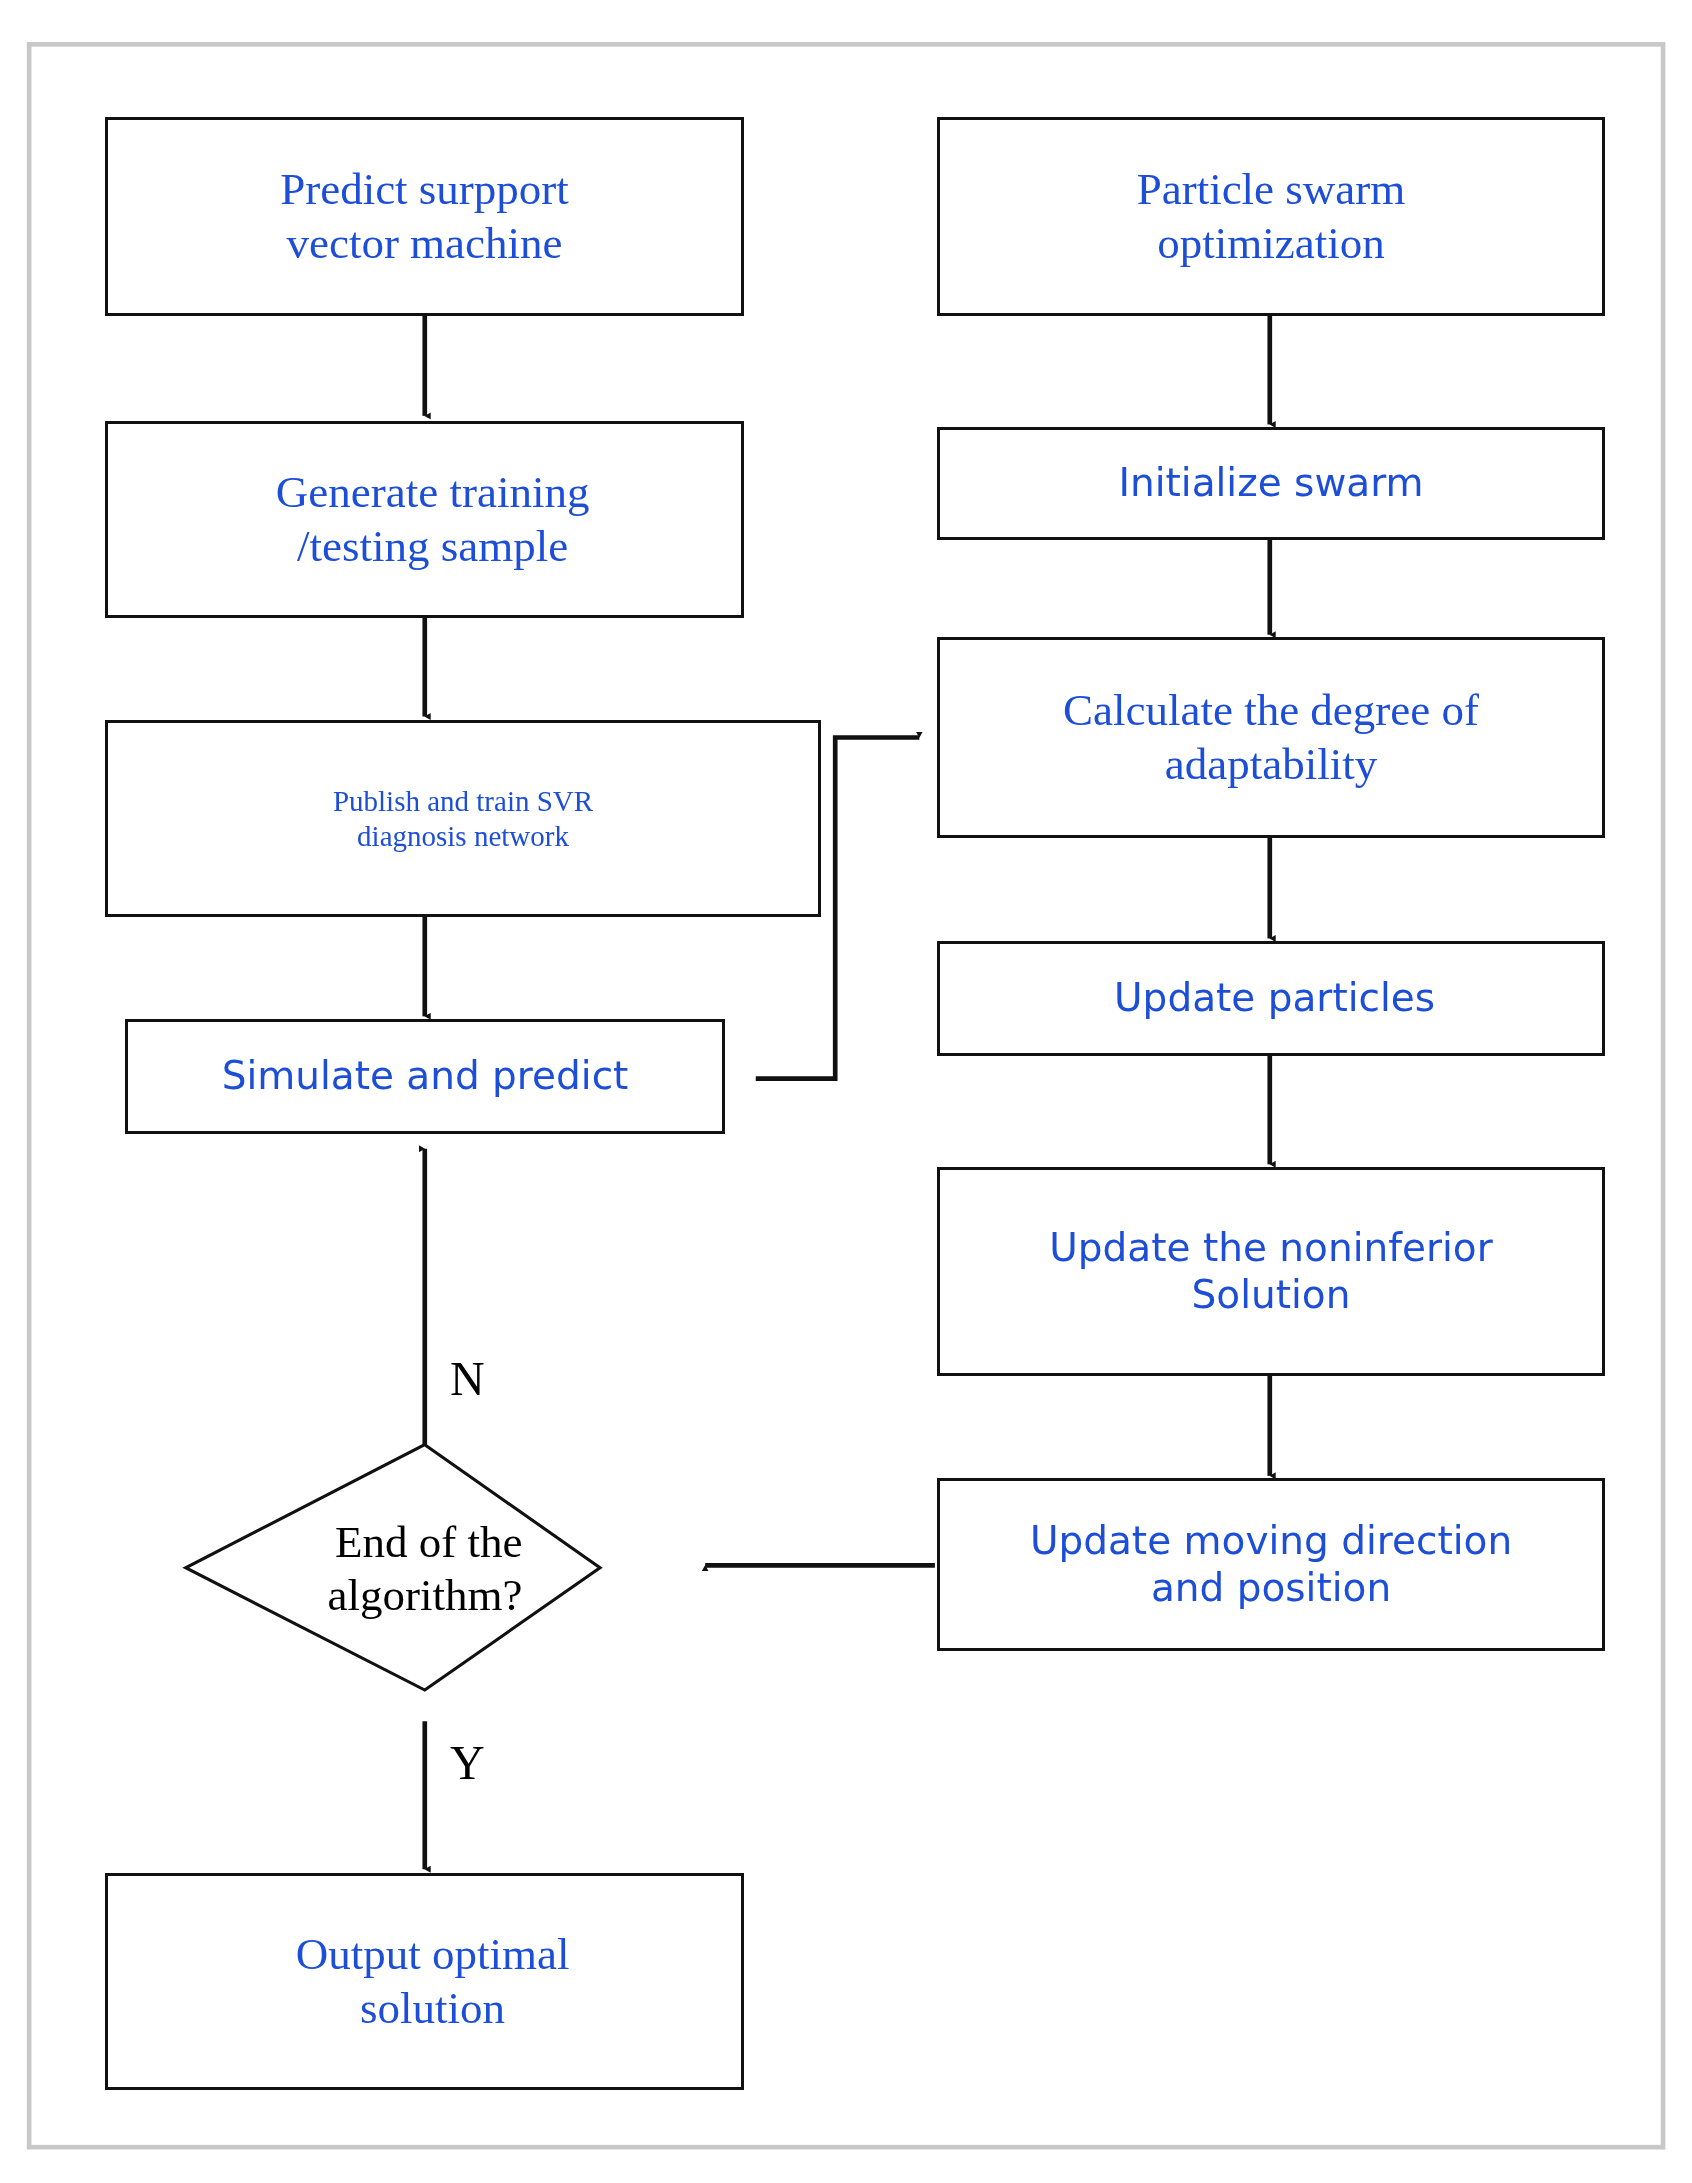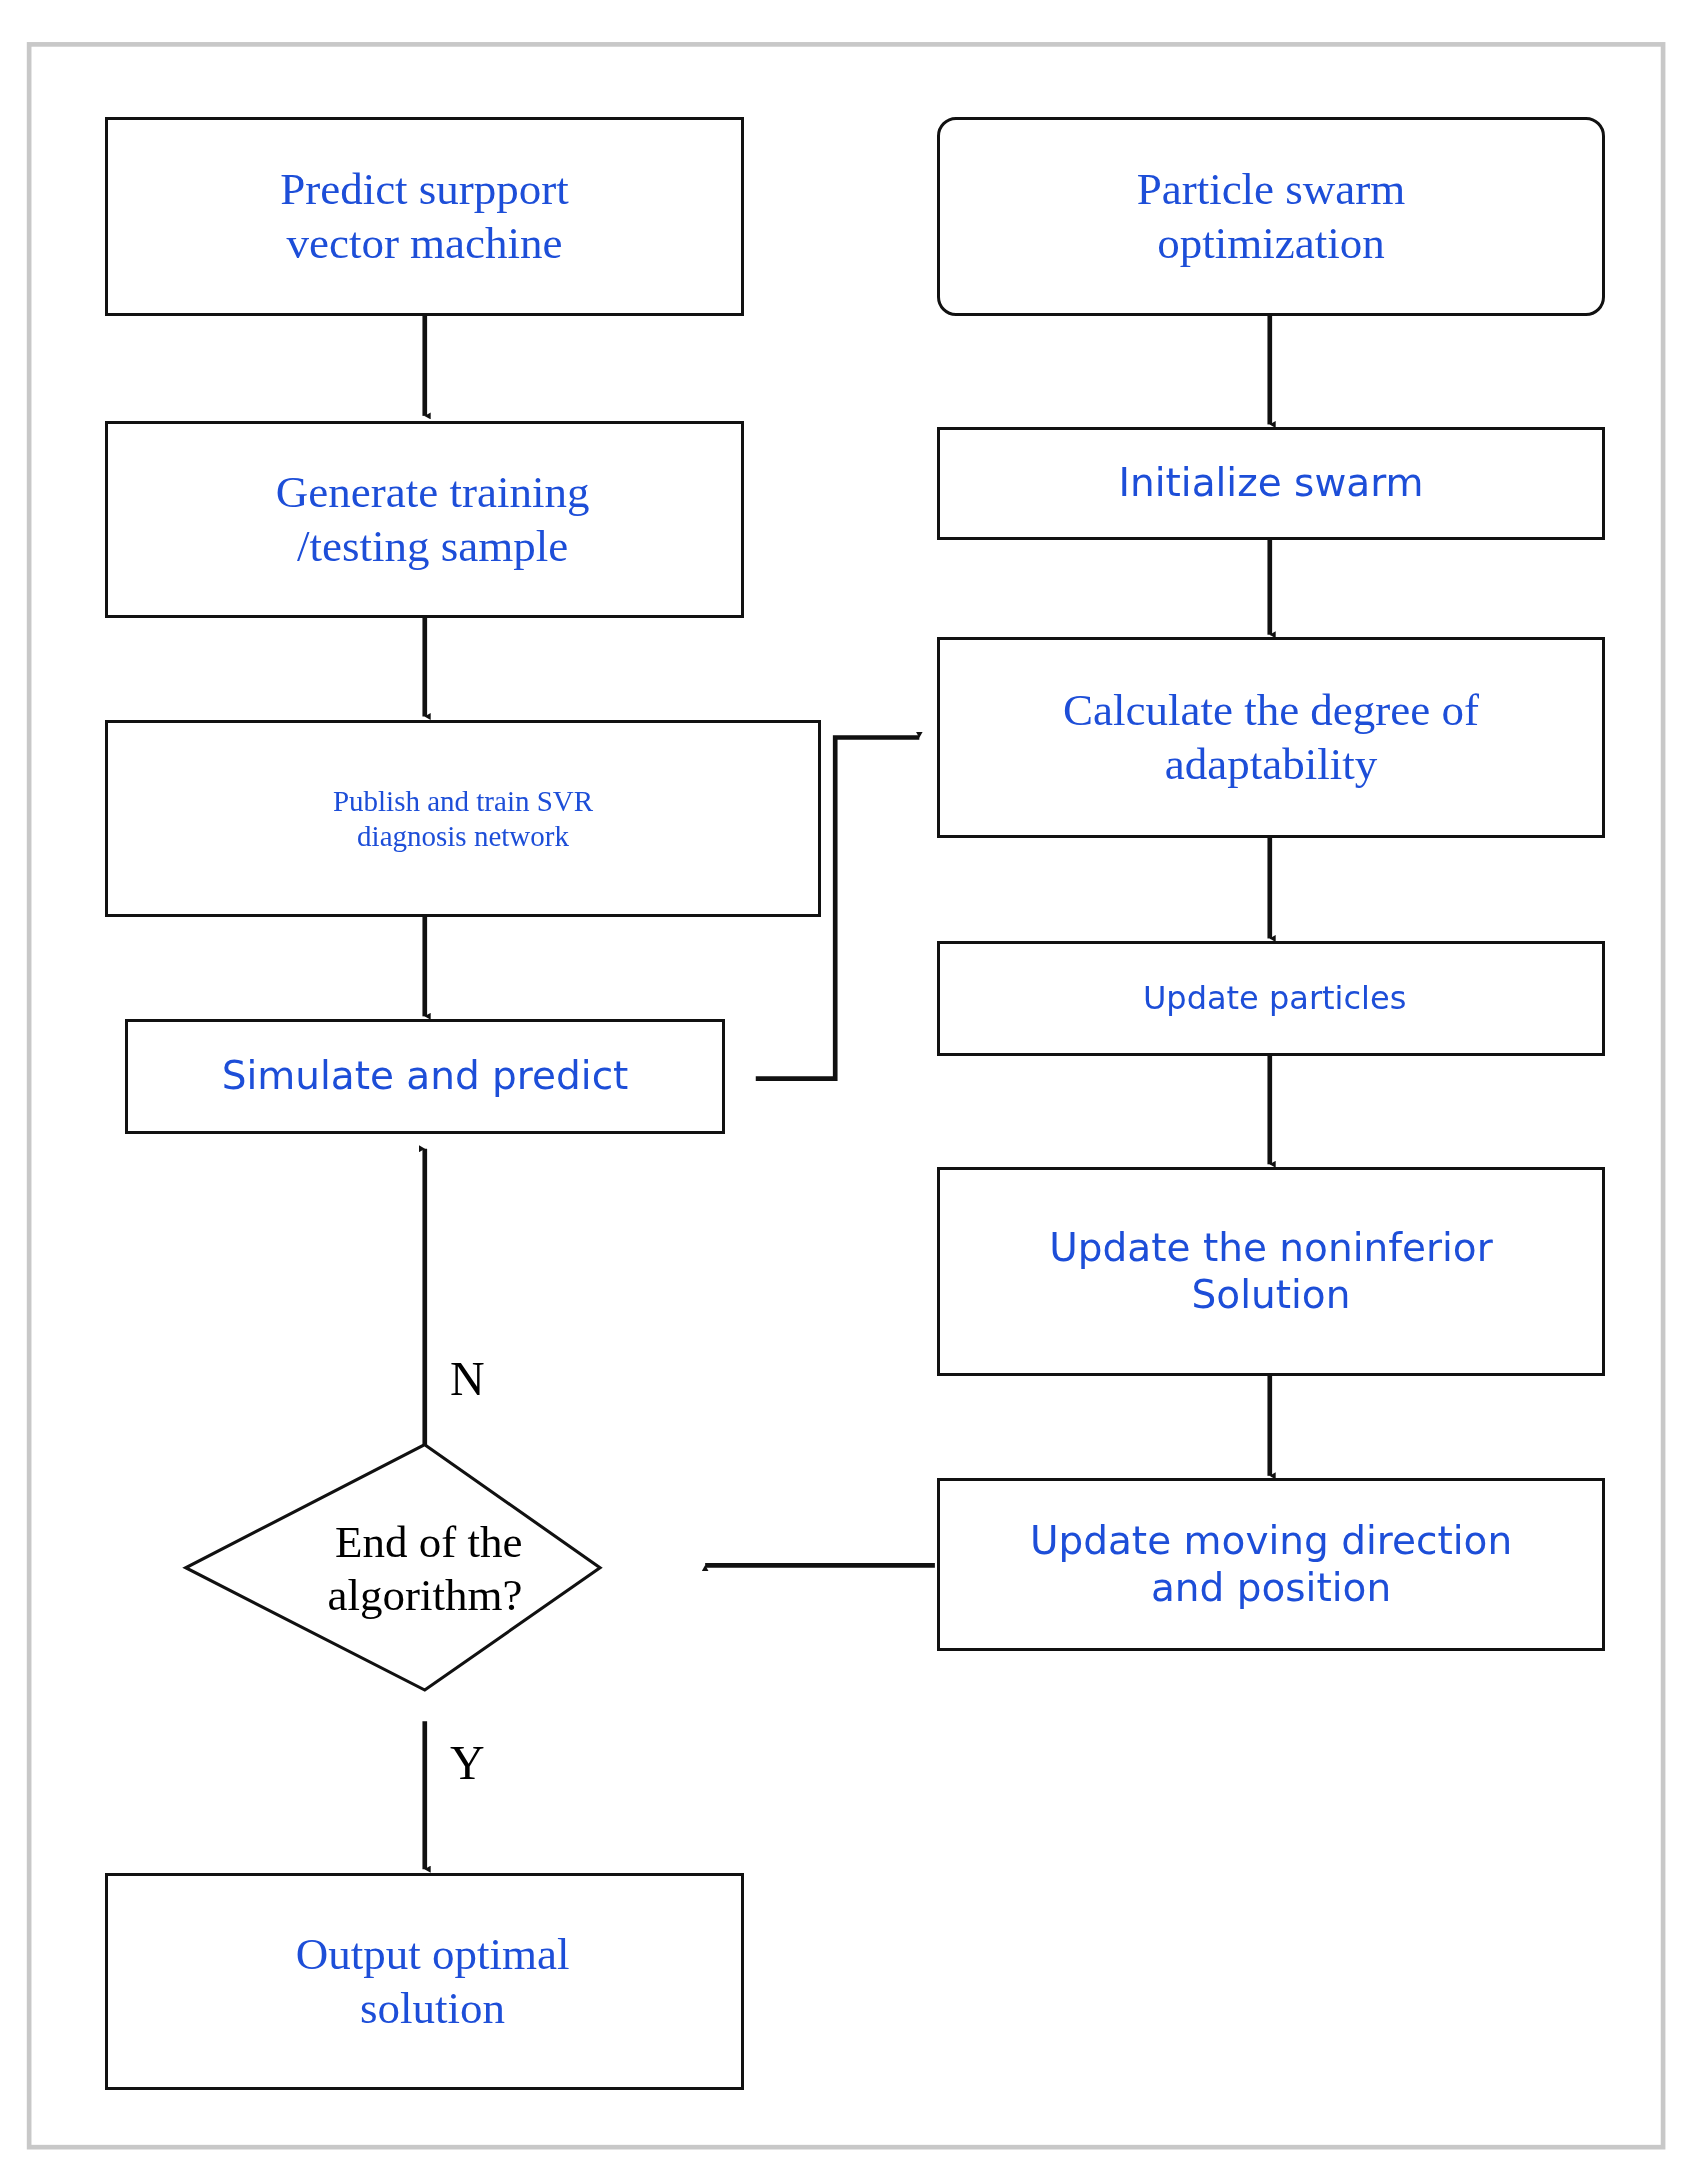--- a/index.html
+++ b/index.html
@@ -137,35 +137,35 @@
 
   <span class="decision-label" style="left:450px; top:1351px; font-size:48px;">N</span>
 
   <span class="decision-label" style="left:450px; top:1735px; font-size:48px;">Y</span>
 
   <div class="node-box node-serif" style="left:105px; top:1873px; width:639px; height:217px; font-size:45px;padding-left:24px;">
     <span class="node-text">Output optimal
 solution</span>
   </div>
 
-  <div class="node-box node-serif" style="left:937px; top:117px; width:668px; height:199px; font-size:45px;border-radius:19px;">
+  <div class="node-box node-serif" style="left:937px; top:117px; width:668px; height:199px; font-size:45px;">
     <span class="node-text">Particle swarm
 optimization</span>
   </div>
 
   <div class="node-box node-sans" style="left:937px; top:427px; width:668px; height:113px; font-size:39px;">
     <span class="node-text">Initialize swarm</span>
   </div>
 
   <div class="node-box node-serif" style="left:937px; top:637px; width:668px; height:201px; font-size:45px;">
     <span class="node-text">Calculate the degree of
 adaptability</span>
   </div>
 
-  <div class="node-box node-sans" style="left:937px; top:941px; width:668px; height:115px; font-size:32px;padding-left:15px;">
+  <div class="node-box node-sans" style="left:937px; top:941px; width:668px; height:115px; font-size:39px;padding-left:15px;">
     <span class="node-text">Update particles</span>
   </div>
 
   <div class="node-box node-sans" style="left:937px; top:1167px; width:668px; height:209px; font-size:39px;">
     <span class="node-text">Update the noninferior
 Solution</span>
   </div>
 
   <div class="node-box node-sans" style="left:937px; top:1478px; width:668px; height:173px; font-size:39px;">
     <span class="node-text">Update moving direction

